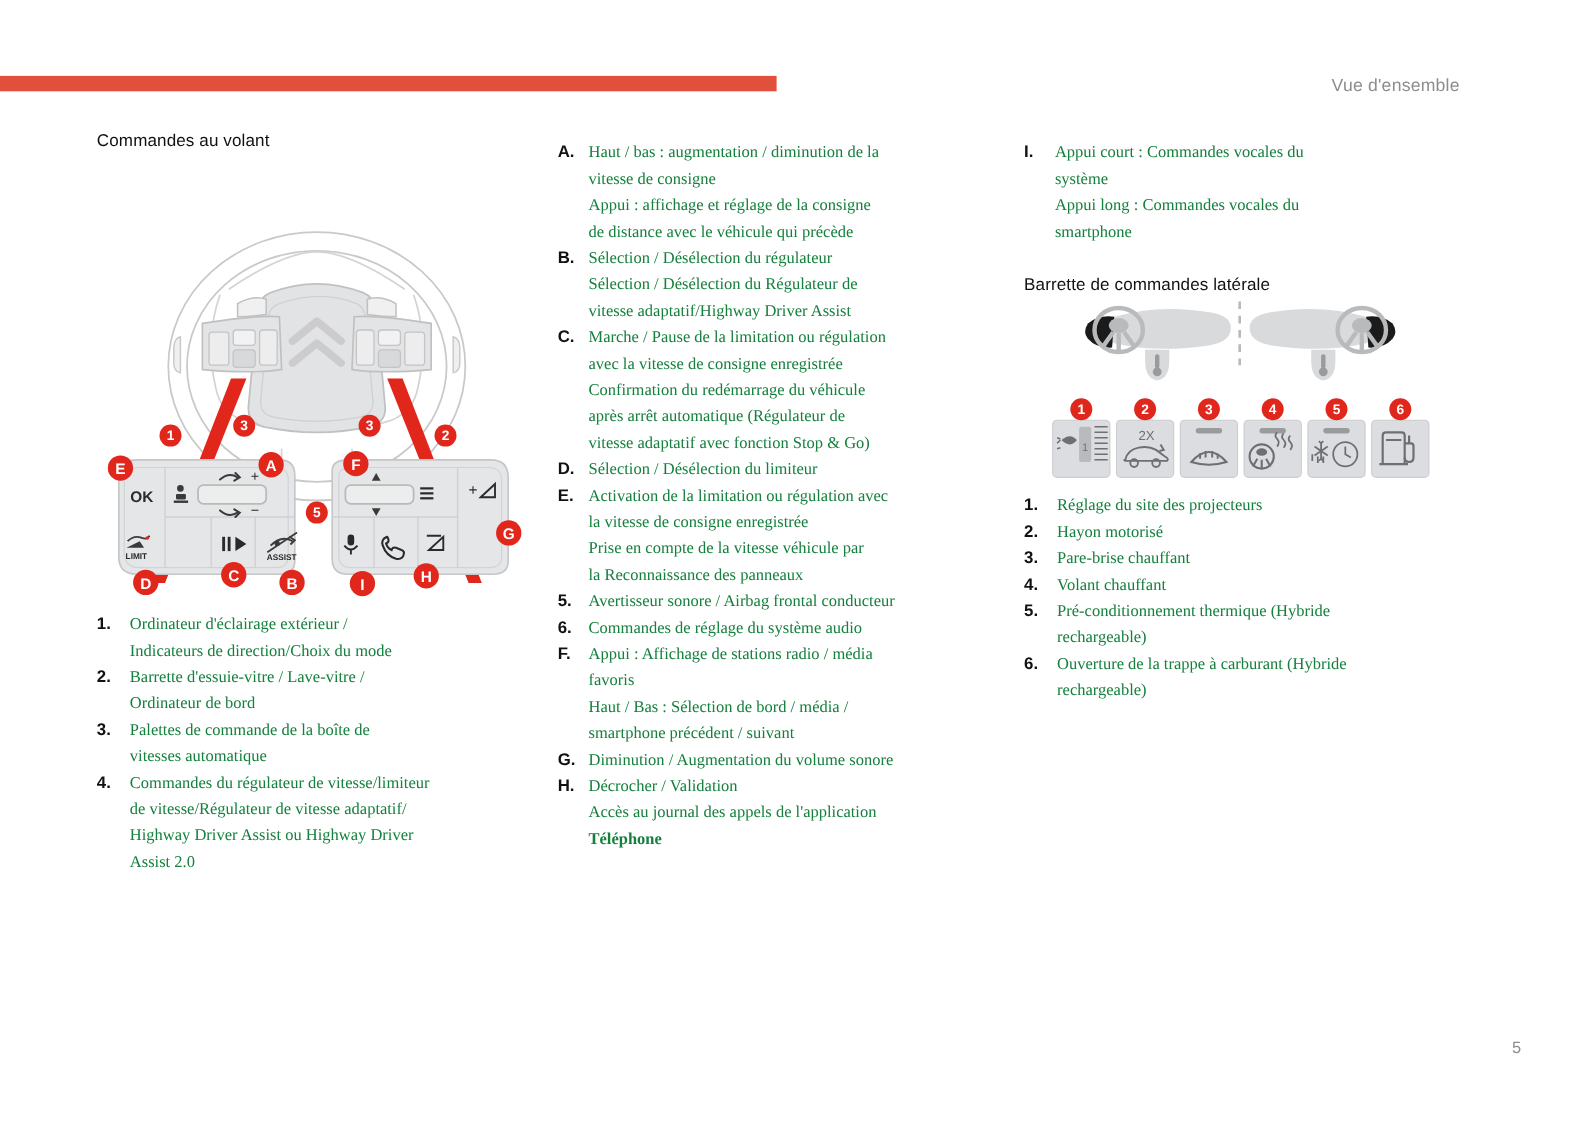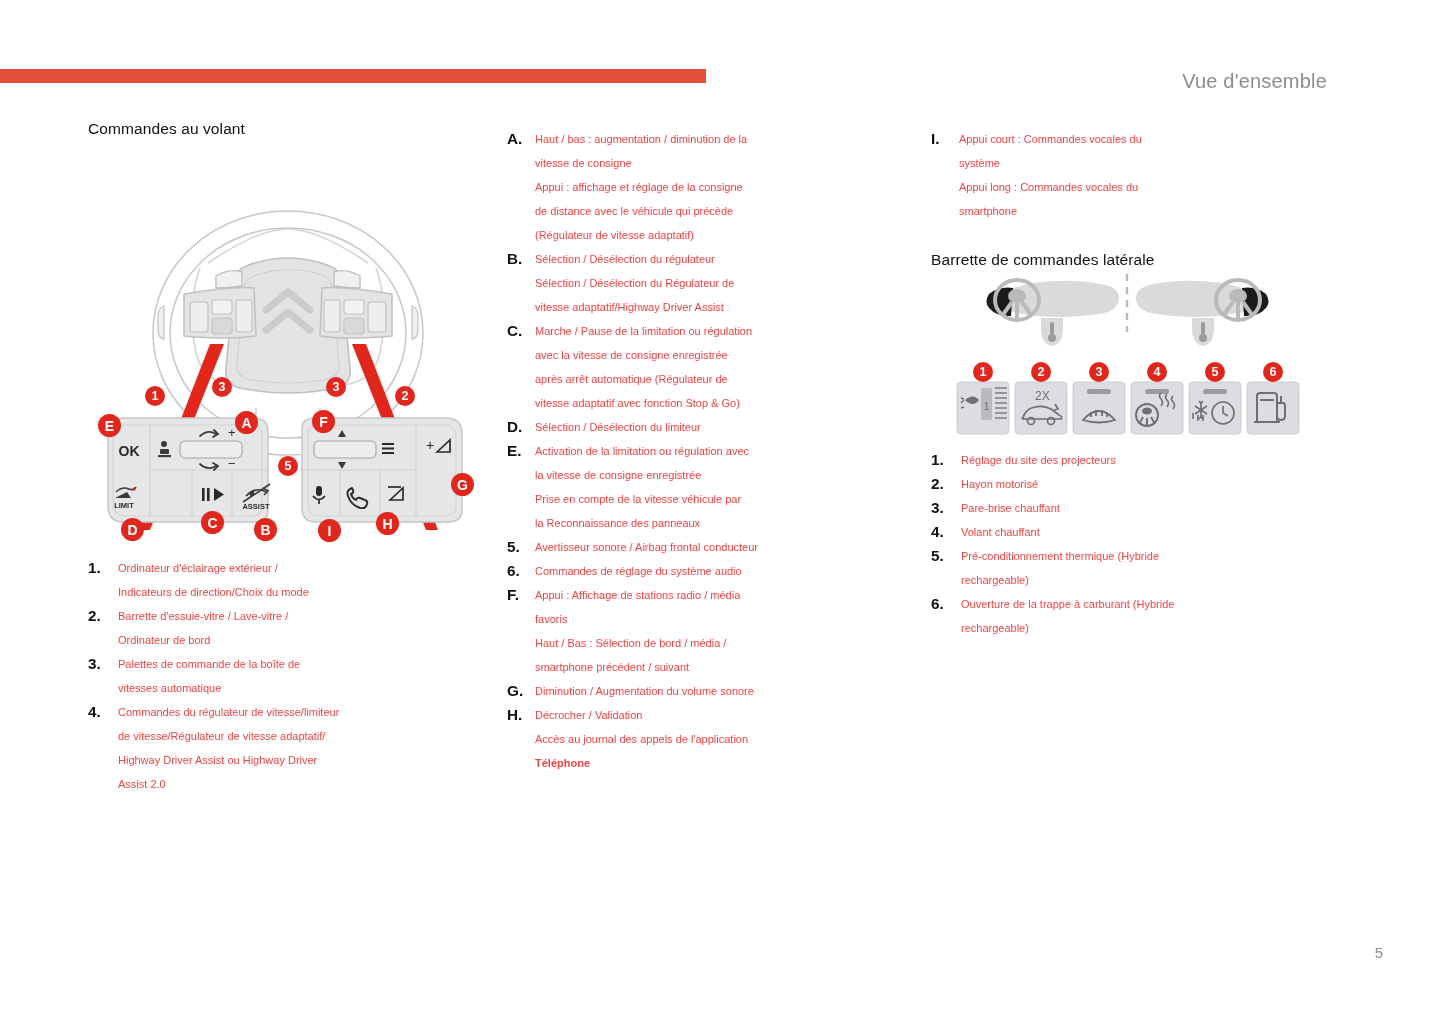--- a/index.html
+++ b/index.html
@@ -18,21 +18,21 @@
   
   #red-bar {
     position: absolute;
     left: 0; top: 69px;
     width: 706px; height: 14px;
     background: #e0503a;
   }
   #header-title {
     position: absolute;
     right: 118px; top: 70px;
-    font-size: 20px;
+    font-size: 16px;
     color: #8d8d8d;
     letter-spacing: .2px;
     white-space: nowrap;
   }
 
   
   .col { position: absolute; }
   #col-left   { left: 88px;  top: 120px; width: 400px; }
   #col-mid    { left: 507px; top: 127px; width: 400px; }
   #col-right  { left: 931px; top: 127px; width: 395px; }
@@ -59,23 +59,24 @@
     font-size: 15.3px;
     line-height: 24px;
     text-align: left;
     color: #111;
   }
   .k-num { width: 30px; }
   .k-alpha { width: 28px; }
   .k-num-r { width: 30px; }
   .defval {
     flex: 1 1 auto;
-    font-size: 11px;
+    font-size: 15px;
     line-height: 24px;
-    color: #ef4444;
+    color: #15803d;
+    font-family: Liberation Serif, serif;
   }
   .defval .ln { display: block; white-space: nowrap; }
   .defval .ln.b { font-weight: bold; }
 
   
   #wheel-fig {
     position: absolute;
     left: 88px; top: 158px;
     width: 400px; height: 390px;
   }
@@ -353,36 +354,36 @@
 
 <div class="col" id="col-mid">
   <div class="deflist" id="mid-list">
       <div class="defrow">
         <div class="defkey k-alpha">A.</div>
         <div class="defval">
           <span class="ln">Haut / bas : augmentation / diminution de la</span>
           <span class="ln">vitesse de consigne</span>
           <span class="ln">Appui : affichage et réglage de la consigne</span>
           <span class="ln">de distance avec le véhicule qui précède</span>
-          <span class="ln">(Régulateur de vitesse adaptatif)</span>
         </div>
       </div>
       <div class="defrow">
         <div class="defkey k-alpha">B.</div>
         <div class="defval">
           <span class="ln">Sélection / Désélection du régulateur</span>
           <span class="ln">Sélection / Désélection du Régulateur de</span>
           <span class="ln">vitesse adaptatif/Highway Driver Assist</span>
         </div>
       </div>
       <div class="defrow">
         <div class="defkey k-alpha">C.</div>
         <div class="defval">
           <span class="ln">Marche / Pause de la limitation ou régulation</span>
           <span class="ln">avec la vitesse de consigne enregistrée</span>
+          <span class="ln">Confirmation du redémarrage du véhicule</span>
           <span class="ln">après arrêt automatique (Régulateur de</span>
           <span class="ln">vitesse adaptatif avec fonction Stop &amp; Go)</span>
         </div>
       </div>
       <div class="defrow">
         <div class="defkey k-alpha">D.</div>
         <div class="defval">
           <span class="ln">Sélection / Désélection du limiteur</span>
         </div>
       </div>

